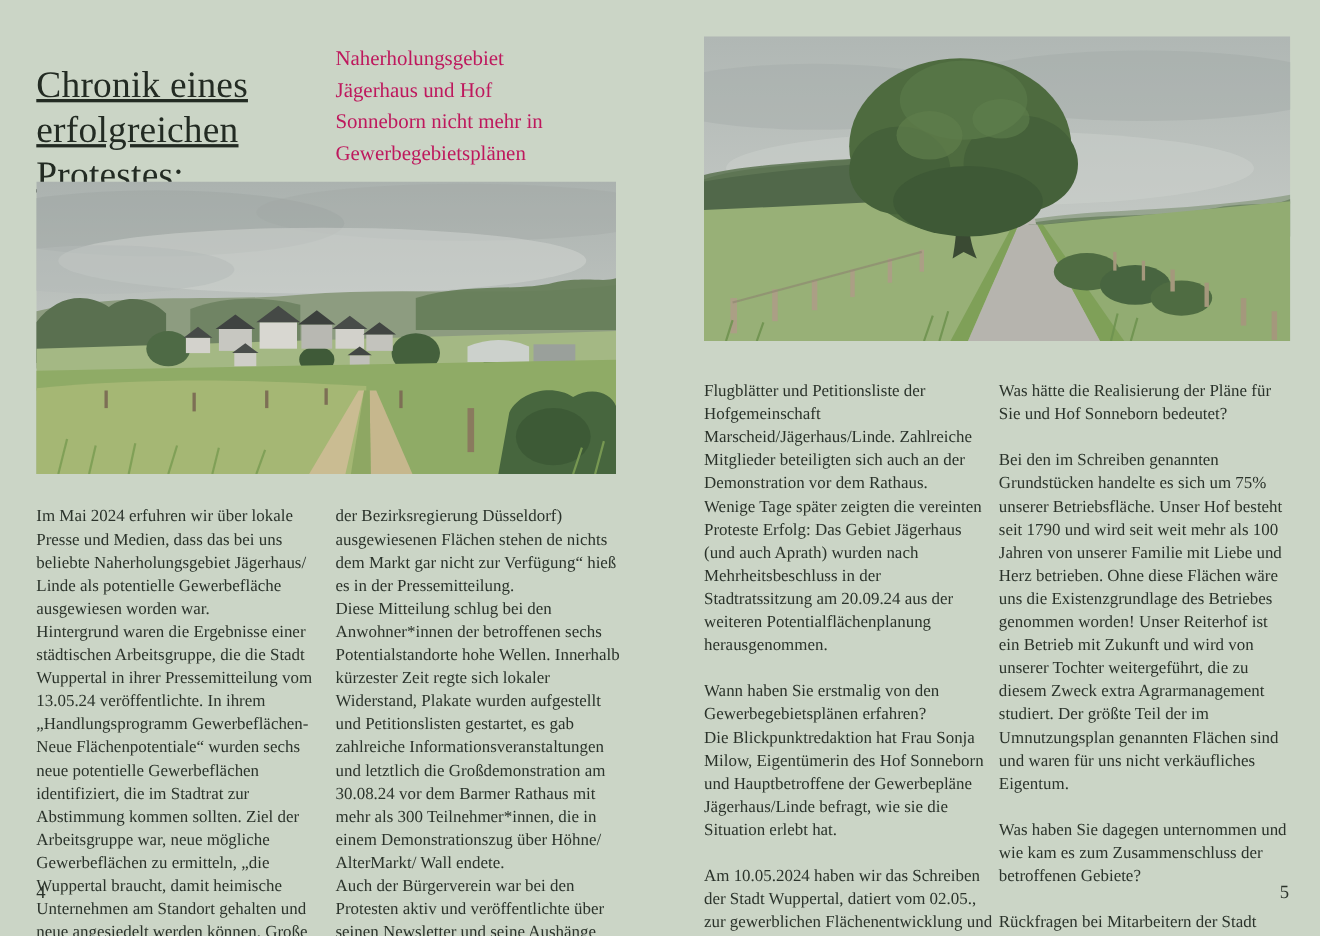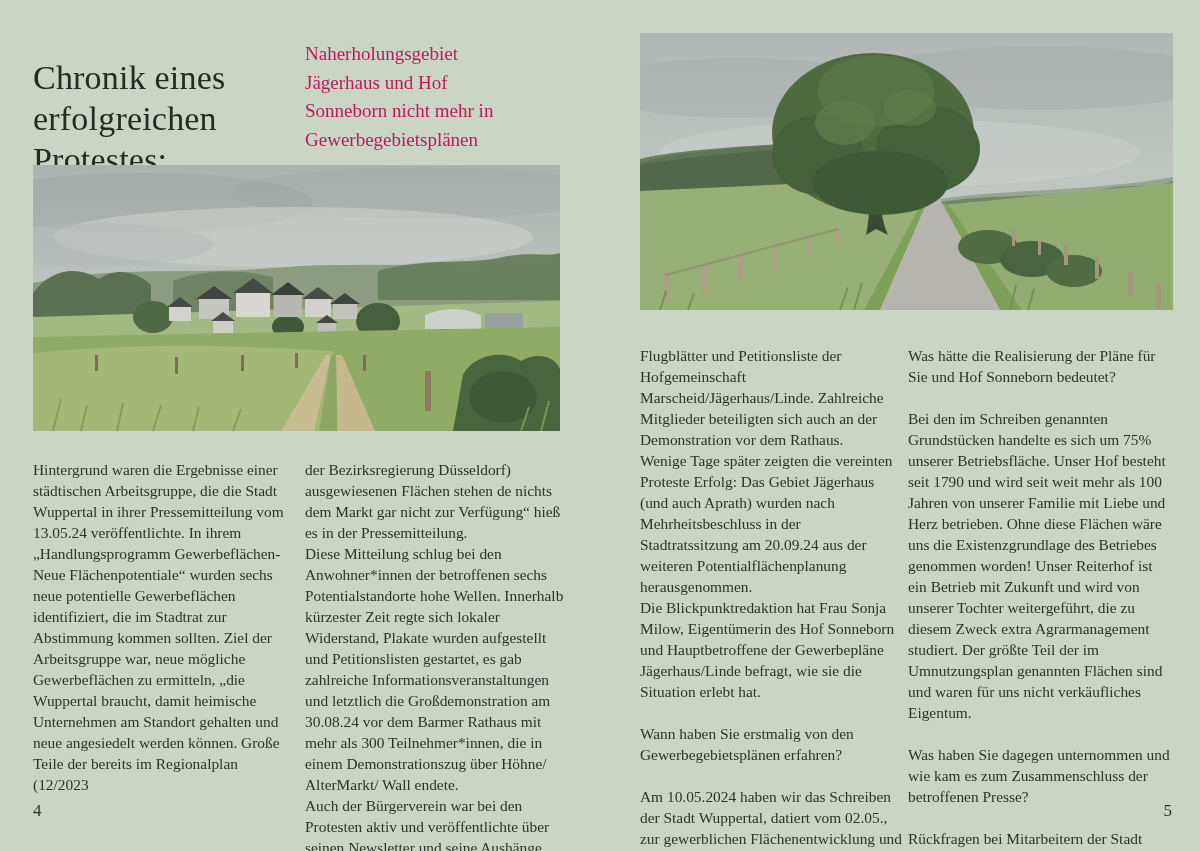--- a/index.html
+++ b/index.html
@@ -8,21 +8,21 @@
     background:#cbd5c6;
     font-family:"Liberation Serif","DejaVu Serif",serif;
     color:#2a322b;
     position:relative;
     overflow:hidden;
   }
   .spread{position:absolute;inset:0;}
   .title{
     position:absolute;left:33px;top:34px;width:250px;
     font-size:34px;line-height:41px;font-weight:500;
-    white-space:pre-line;color:#232b23;letter-spacing:0.2px;
+    white-space:pre-line;color:#232b23;letter-spacing:0.2px;text-decoration:underline;
   }
   .subtitle{
     position:absolute;left:305px;top:40px;width:270px;
     font-size:19px;line-height:28.5px;font-weight:500;
     white-space:pre-line;color:#be185d;
   }
   figure{margin:0;padding:0;position:absolute;}
   .photo-left{left:33px;top:165px;width:527px;height:266px;}
   .photo-right{left:640px;top:33px;width:533px;height:277px;}
   figure svg{display:block;width:100%;height:100%;}
@@ -134,20 +134,21 @@
         <path d="M120 266 L128 240"></path>
           <path d="M160 266 L166 242"></path>
           <path d="M200 266 L208 244"></path>
         <path d="M508 266 L516 236"></path>
           <path d="M488 266 L496 242"></path>
       </g>
     </svg>
   </figure>
 
   <div class="col col-l1">
+      <p class="para">Im Mai 2024 erfuhren wir über lokale Presse und Medien, dass das bei uns beliebte Naherholungsgebiet Jägerhaus/ Linde als potentielle Gewerbefläche ausgewiesen worden war.</p>
       <p class="para">Hintergrund waren die Ergebnisse einer städtischen Arbeitsgruppe, die die Stadt Wuppertal in ihrer Pressemitteilung vom 13.05.24 veröffentlichte. In ihrem „Handlungsprogramm Gewerbeflächen- Neue Flächenpotentiale“ wurden sechs neue potentielle Gewerbeflächen identifiziert, die im Stadtrat zur Abstimmung kommen sollten. Ziel der Arbeitsgruppe war, neue mögliche Gewerbeflächen zu ermitteln, „die Wuppertal braucht, damit heimische Unternehmen am Standort gehalten und neue angesiedelt werden können. Große Teile der bereits im Regionalplan (12/2023</p>
     </div>
   <div class="col col-l2">
       <p class="para">der Bezirksregierung Düsseldorf) ausgewiesenen Flächen stehen de nichts dem Markt gar nicht zur Verfügung“ hieß es in der Pressemitteilung.</p>
       <p class="para">Diese Mitteilung schlug bei den Anwohner*innen der betroffenen sechs Potentialstandorte hohe Wellen. Innerhalb kürzester Zeit regte sich lokaler Widerstand, Plakate wurden aufgestellt und Petitionslisten gestartet, es gab zahlreiche Informationsveranstaltungen und letztlich die Großdemonstration am 30.08.24 vor dem Barmer Rathaus mit mehr als 300 Teilnehmer*innen, die in einem Demonstrationszug über Höhne/ AlterMarkt/ Wall endete.</p>
       <p class="para">Auch der Bürgerverein war bei den Protesten aktiv und veröffentlichte über seinen Newsletter und seine Aushänge</p>
     </div>
   <div class="pagenum pagenum-left">4</div>
 
   <figure class="photo-right">
@@ -221,25 +222,25 @@
         <path d="M388 277 L394 256"></path>
           <path d="M20 277 L26 258"></path>
           <path d="M48 277 L54 260"></path>
       </g>
     </svg>
   </figure>
 
   <div class="col col-r1">
       <p class="para">Flugblätter und Petitionsliste der Hofgemeinschaft Marscheid/Jägerhaus/Linde. Zahlreiche Mitglieder beteiligten sich auch an der Demonstration vor dem Rathaus.</p>
       <p class="para">Wenige Tage später zeigten die vereinten Proteste Erfolg: Das Gebiet Jägerhaus (und auch Aprath) wurden nach Mehrheitsbeschluss in der Stadtratssitzung am 20.09.24 aus der weiteren Potentialflächenplanung herausgenommen.</p>
+      <p class="para italic spaced">Wann haben Sie erstmalig von den Gewerbegebietsplänen erfahren?</p>
       <p class="para">Die Blickpunktredaktion hat Frau Sonja Milow, Eigentümerin des Hof Sonneborn und Hauptbetroffene der Gewerbepläne Jägerhaus/Linde befragt, wie sie die Situation erlebt hat.</p>
-      <p class="para italic spaced">Wann haben Sie erstmalig von den Gewerbegebietsplänen erfahren?</p>
       <p class="para spaced">Am 10.05.2024 haben wir das Schreiben der Stadt Wuppertal, datiert vom 02.05., zur gewerblichen Flächenentwicklung und Potenzialflächensuche erhalten, also erst drei Tage vor Veröffentlichung der Pläne durch die Stadt.</p>
     </div>
   <div class="col col-r2">
       <p class="para italic">Was hätte die Realisierung der Pläne für Sie und Hof Sonneborn bedeutet?</p>
       <p class="para spaced">Bei den im Schreiben genannten Grundstücken handelte es sich um 75% unserer Betriebsfläche. Unser Hof besteht seit 1790 und wird seit weit mehr als 100 Jahren von unserer Familie mit Liebe und Herz betrieben. Ohne diese Flächen wäre uns die Existenzgrundlage des Betriebes genommen worden! Unser Reiterhof ist ein Betrieb mit Zukunft und wird von unserer Tochter weitergeführt, die zu diesem Zweck extra Agrarmanagement studiert. Der größte Teil der im Umnutzungsplan genannten Flächen sind und waren für uns nicht verkäufliches Eigentum.</p>
-      <p class="para italic spaced">Was haben Sie dagegen unternommen und wie kam es zum Zusammenschluss der betroffenen Presse?</p>
+      <p class="para italic spaced">Was haben Sie dagegen unternommen und wie kam es zum Zusammenschluss der betroffenen Gebiete?</p>
       <p class="para spaced">Rückfragen bei Mitarbeitern der Stadt Wuppertal und der Kreisbauernschaft führten nur zu dem Rat: Abwarten, nichts wird so heiß gegessen wie es gekocht</p>
     </div>
   <div class="pagenum pagenum-right">5</div>
 
 </div>
 
 </body></html>

